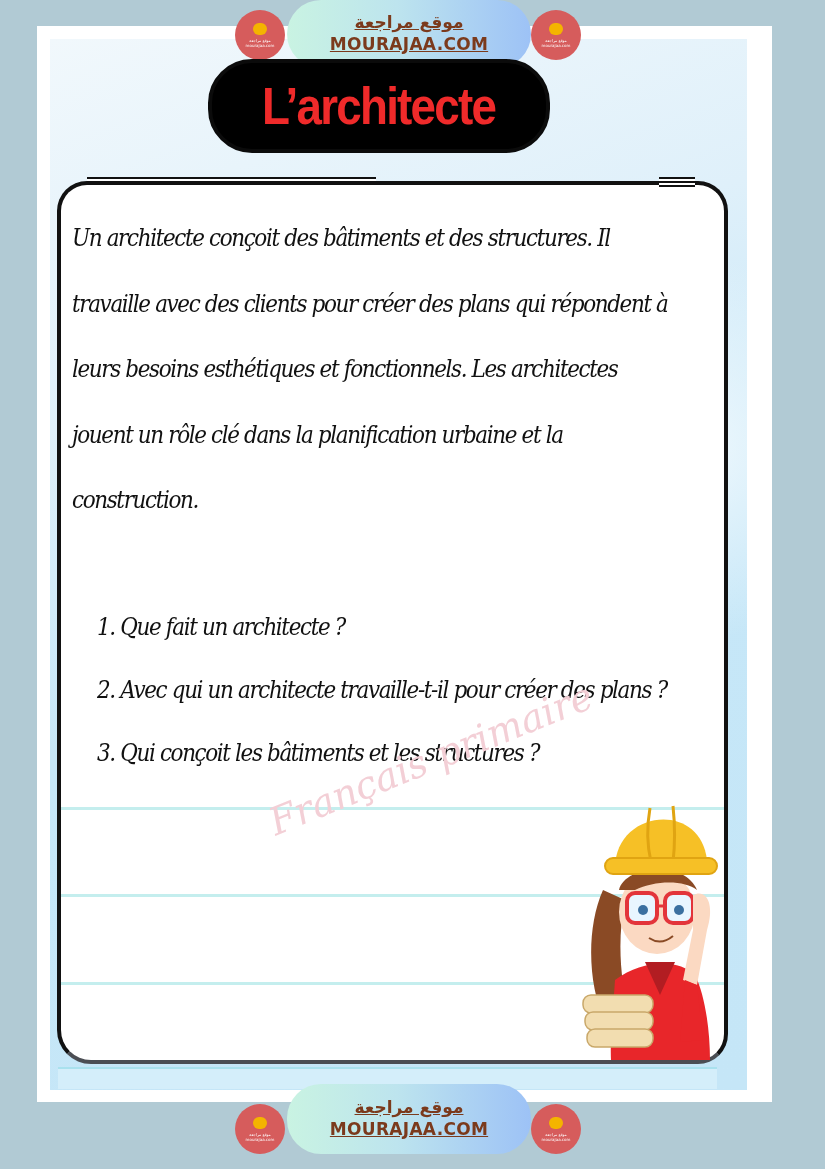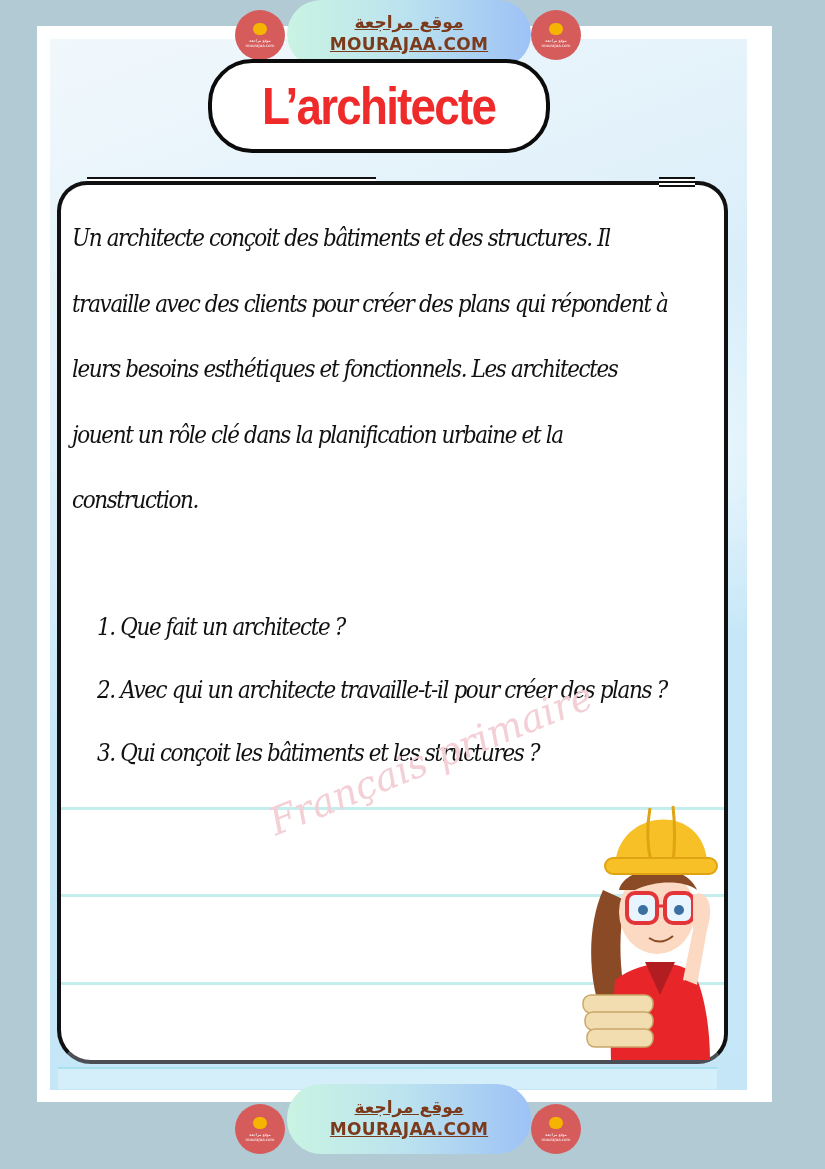--- a/index.html
+++ b/index.html
@@ -51,21 +51,21 @@
   .badge.right { left: 527px; }
   .badge .logo {
     width: 14px; height: 12px; border-radius: 6px; background: #f4b400;
     margin-bottom: 3px;
   }
   .badge .tiny { font-family: "DejaVu Sans", sans-serif; color: #fff; font-size: 4px; line-height: 5px; }
 
   
   .title-box {
     position: absolute; left: 208px; top: 59px; width: 334px; height: 86px;
-    background: #ffffff; border: 4px solid #0b0b0b; border-radius: 44px;
+    background: #000000; border: 4px solid #0b0b0b; border-radius: 44px;
     display: flex; align-items: center; justify-content: center;
   }
   .title-box h1 {
     margin: 0; font-family: "Liberation Sans", sans-serif; font-weight: bold;
     color: #ef2a2a; font-size: 52px; letter-spacing: -2px; transform: scaleX(0.88);
   }
 
   
   .main-box {
     position: absolute; left: 57px; top: 181px; width: 663px; height: 875px;

